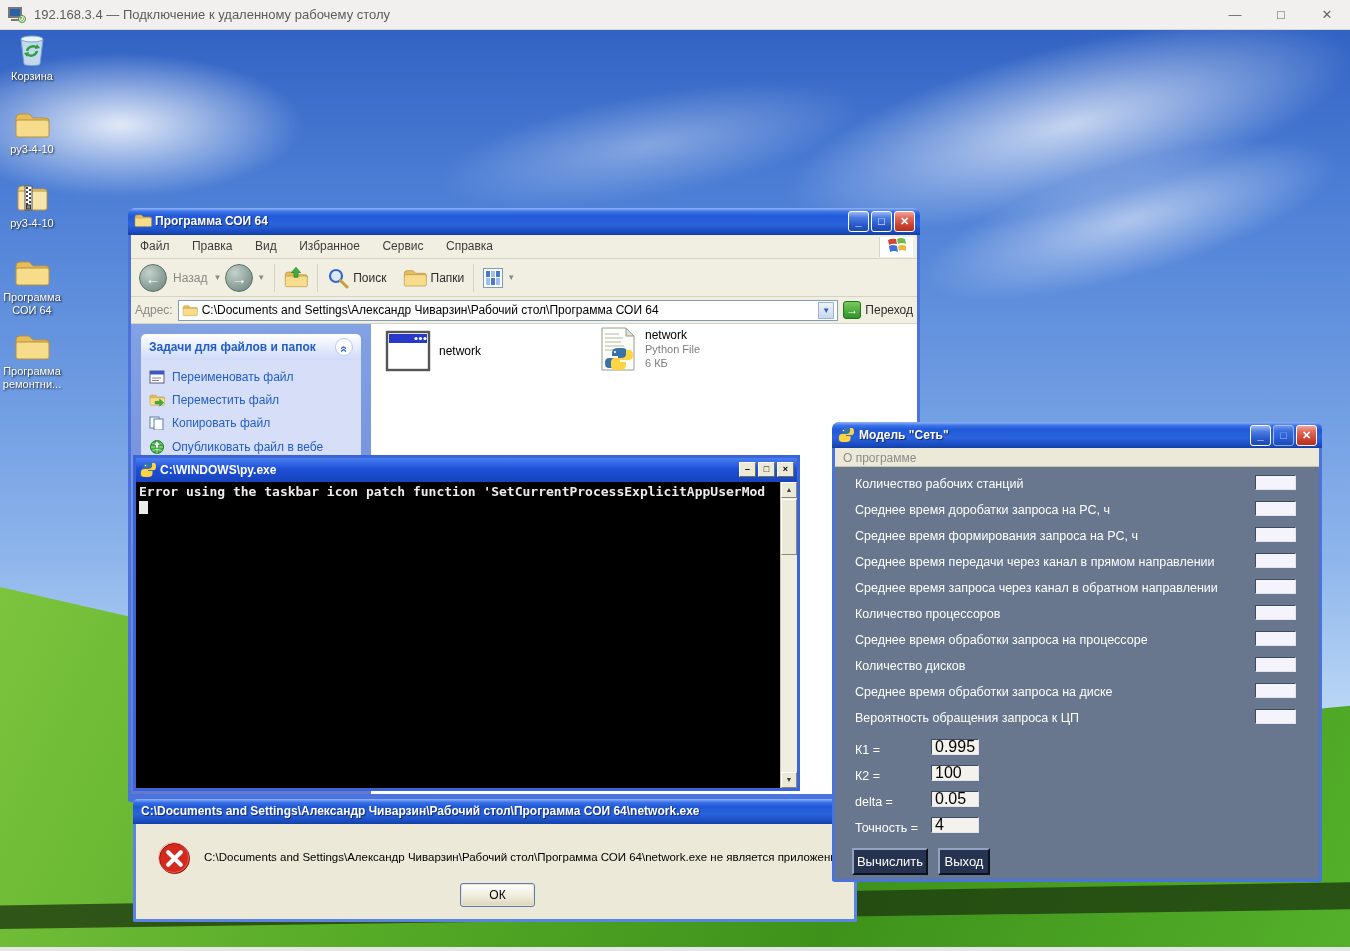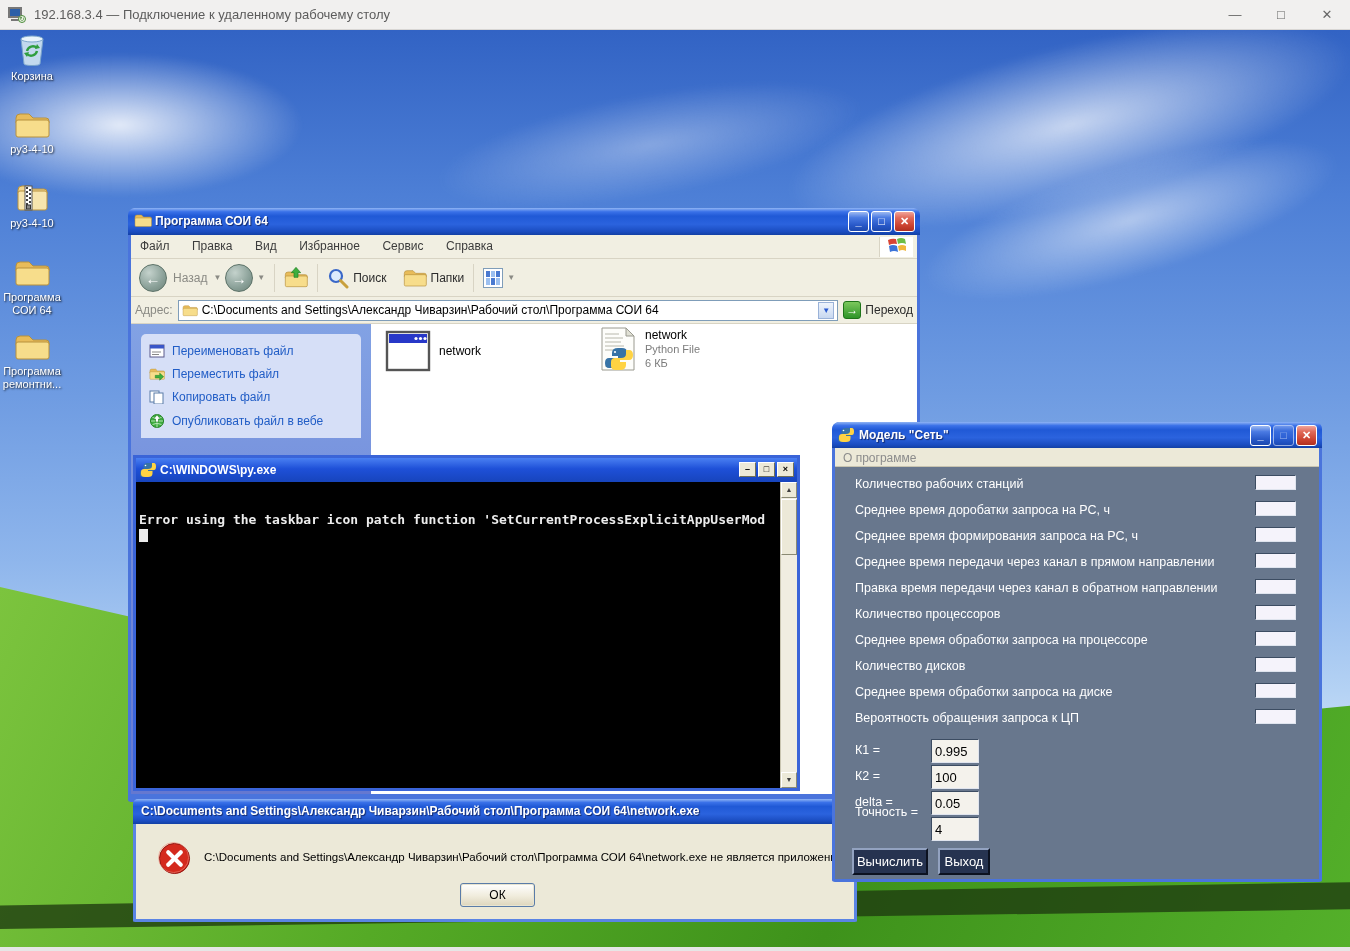--- a/index.html
+++ b/index.html
@@ -85,21 +85,21 @@
   .ftext1 { font-size:12px; color:#000; }
   .ftext2 { font-size:11px; color:#7c7c7c; line-height:14px; }
 
   
   #console { left:133px; top:455px; width:667px; height:336px; border:3px solid #3a64d8; background:#000; }
   #con-titlebar { position:absolute; left:0; top:0; right:0; height:24px;
     background:linear-gradient(180deg,#4a80f2 0%,#1e50d8 45%,#1744bc 100%); color:#fff; }
   #con-title { position:absolute; left:24px; top:0; line-height:24px; font-weight:bold; font-size:12px; white-space:nowrap; }
   #con-btns { position:absolute; right:3px; top:4px; display:flex; gap:2px; }
   .con-btn { width:17px; height:15px; background:#ece9d8; border:1px solid; border-color:#fff #707058 #707058 #fff; font-size:9px; font-weight:bold; color:#000; text-align:center; line-height:13px; }
-  #con-body { position:absolute; left:0; top:24px; right:17px; bottom:0; background:#000; padding:2px 3px; overflow:hidden;margin-top:28px; }
+  #con-body { position:absolute; left:0; top:24px; right:17px; bottom:0; background:#000; padding:2px 3px; overflow:hidden; }
   .con-line { font-family:"DejaVu Sans Mono", monospace; font-size:13px; font-weight:bold; color:#ececec; line-height:15px; white-space:pre; }
   #con-cursor { width:9px; height:13px; background:#ececec; margin-top:2px; }
   #con-scroll { position:absolute; right:0; top:24px; width:17px; bottom:0; background:#f0ede1; border-left:1px solid #c8c4b0; }
   .scroll-arrow { position:absolute; left:0; width:16px; height:16px; background:#ece9d8; border:1px solid; border-color:#fff #8a8a74 #8a8a74 #fff; font-size:7px; color:#404040; text-align:center; line-height:14px; }
   #con-thumb { position:absolute; left:0; top:17px; width:16px; height:56px; background:#ece9d8; border:1px solid; border-color:#fff #8a8a74 #8a8a74 #fff; }
 
   
   #errdlg { left:133px; top:799px; width:724px; height:123px; background:#ece9d8; border:3px solid #5a84e4; border-top:none; border-radius:6px 6px 2px 2px; }
   #errdlg .xp-titlebar { height:25px; border-radius:5px 5px 0 0; }
   #errdlg .dtext { position:absolute; left:8px; top:0; height:25px; line-height:24px; font-size:12px; font-weight:bold; color:#fff; white-space:nowrap; text-shadow:1px 1px 1px rgba(0,0,30,.6); }
@@ -111,21 +111,21 @@
 
   
   #model { left:832px; top:422px; width:490px; height:460px; background:#68778d; }
   #model .xp-titlebar { height:26px; }
   #model-menubar { position:absolute; left:0; top:26px; right:0; height:19px; background:#ece9d8; border-bottom:1px solid #c8c4b0; }
   #model-menu-item { display:inline-block; padding:0 8px; font-size:12px; color:#8c8c8c; line-height:18px; }
   #model-body { position:absolute; left:0; top:45px; right:0; bottom:0; background:#68778d; }
   .prm-label { position:absolute; left:20px; font-size:12.5px; color:#fff; white-space:nowrap; }
   .prm-input { position:absolute; left:420px; width:41px; height:15px; background:#f5f3fb; border:1px solid; border-color:#3c4c62 #dfe4ee #dfe4ee #3c4c62; font-size:11px; padding:0 2px; font-family:"Liberation Sans",sans-serif; }
   .coef-label { position:absolute; left:20px; font-size:12.5px; color:#fff; white-space:nowrap; }
-  .coef-input { position:absolute; left:96px; width:48px; height:24px; background:#f4f2ec; border:1px solid; border-color:#3c4c62 #dfe4ee #dfe4ee #3c4c62; font-size:13px; padding:0 3px; color:#000; font-family:"Liberation Sans",sans-serif; }
+  .coef-input { position:absolute; left:96px; width:48px; height:16px; background:#f4f2ec; border:1px solid; border-color:#3c4c62 #dfe4ee #dfe4ee #3c4c62; font-size:16px; padding:0 3px; color:#000; font-family:"Liberation Sans",sans-serif; }
   .navy-btn { position:absolute; height:27px; background:#263350; border:2px solid; border-color:#92a2c0 #0c1220 #0c1220 #92a2c0; color:#fff; font-size:13px; text-align:center; line-height:23px; }
 </style>
 </head>
 <body>
 
 <div id="stage">
 
   <div class="abs" id="rdp-titlebar">
     <div class="abs" id="rdp-icon">
       <div class="scr"></div>
@@ -273,20 +273,24 @@
       </div>
       <div id="go-btn">
         <div id="go-icon">→</div>
         <span id="go-text">Переход</span>
       </div>
     </div>
 
     <div class="abs" id="exp-content">
       <div id="taskpane">
         <div id="taskpanel">
+          <div id="taskpanel-header">
+            <span id="taskpanel-title">Задачи для файлов и папок</span>
+            <div id="taskpanel-toggle"><span>«</span></div>
+          </div>
           <div id="taskpanel-body">
             <div class="task-item">
               <svg width="16" height="14" viewBox="0 0 16 14">
                 <rect x="1" y="1" width="14" height="12" fill="#fff" stroke="#5a5a8c"></rect>
                 <rect x="1" y="1" width="14" height="3.5" fill="#3a56c8"></rect>
                 <line x1="3" y1="8" x2="12" y2="8" stroke="#888"></line>
                   <line x1="3" y1="10.5" x2="10" y2="10.5" stroke="#888"></line>
               </svg>
               <span>Переименовать файл</span>
             </div>
@@ -413,40 +417,40 @@
     <div id="model-body">
 
       <span class="prm-label" style="top:10px;">Количество рабочих станций</span>
       <input class="prm-input" style="top: 8px;" value="">
       <span class="prm-label" style="top:36px;">Среднее время доробатки запроса на РС, ч</span>
       <input class="prm-input" style="top: 34px;" value="">
       <span class="prm-label" style="top:62px;">Среднее время формирования запроса на РС, ч</span>
       <input class="prm-input" style="top: 60px;" value="">
       <span class="prm-label" style="top:88px;">Среднее время передачи через канал в прямом направлении</span>
       <input class="prm-input" style="top: 86px;" value="">
-      <span class="prm-label" style="top:114px;">Правка время передачи через канал в обратном направлении</span>
+      <span class="prm-label" style="top:114px;">Среднее время запроса через канал в обратном направлении</span>
       <input class="prm-input" style="top: 112px;" value="">
       <span class="prm-label" style="top:140px;">Количество процессоров</span>
       <input class="prm-input" style="top: 138px;" value="">
       <span class="prm-label" style="top:166px;">Среднее время обработки запроса на процессоре</span>
       <input class="prm-input" style="top: 164px;" value="">
       <span class="prm-label" style="top:192px;">Количество дисков</span>
       <input class="prm-input" style="top: 190px;" value="">
       <span class="prm-label" style="top:218px;">Среднее время обработки запроса на диске</span>
       <input class="prm-input" style="top: 216px;" value="">
       <span class="prm-label" style="top:244px;">Вероятность обращения запроса к ЦП</span>
       <input class="prm-input" style="top: 242px;" value="">
 
       <span class="coef-label" style="top:276px;">К1 =</span>
       <input class="coef-input" style="top: 272px;" value="0.995">
       <span class="coef-label" style="top:302px;">К2 =</span>
       <input class="coef-input" style="top: 298px;" value="100">
       <span class="coef-label" style="top:328px;">delta =</span>
       <input class="coef-input" style="top: 324px;" value="0.05">
-      <span class="coef-label" style="top:338px;">Точность =</span>
+      <span class="coef-label" style="top:354px;">Точность =</span>
       <input class="coef-input" style="top: 350px;" value="4">
 
       <div class="navy-btn" style="left:17px; top:381px; width:76px;">Вычислить</div>
       <div class="navy-btn" style="left:103px; top:381px; width:52px;">Выход</div>
     </div>
   </div>
 
   <div class="abs" id="bottom-strip"></div>
 </div>
 

